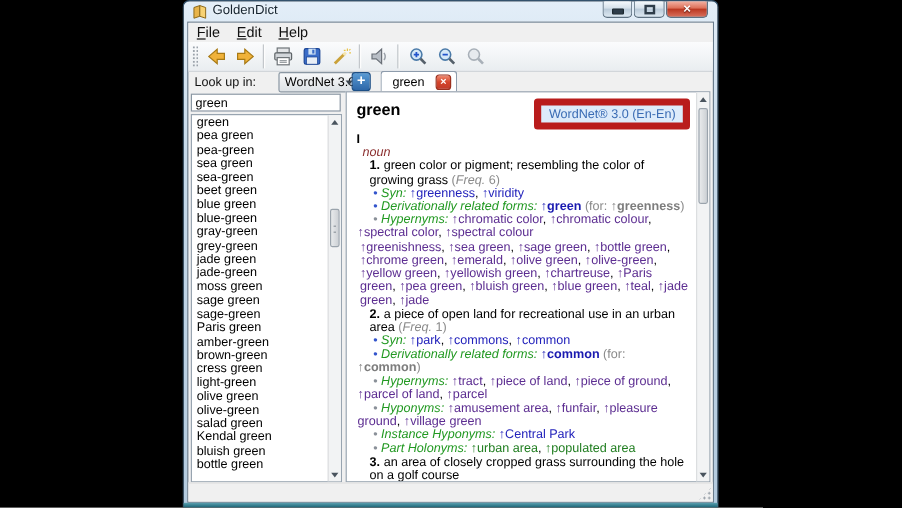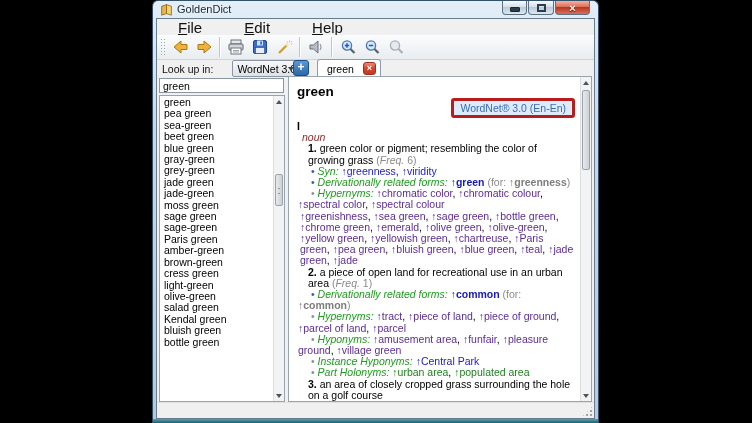--- a/index.html
+++ b/index.html
@@ -24,21 +24,21 @@
   .winbtn.close{width:35px;
     background:linear-gradient(180deg,#f3b2a4 0%,#dd6f58 45%,#ba3620 50%,#d8705c 100%);}
   .glyph-min{width:8px;height:3px;background:#2e3d4a;border:1px solid #1c2830;border-radius:1px;margin-top:4px;}
   .glyph-max{width:9px;height:8px;border:2px solid #2e3d4a;box-sizing:border-box;background:transparent;}
   .glyph-close{color:#fff;font-size:11px;font-weight:bold;line-height:12px;text-shadow:0 1px 1px #5c1208;}
   
   .client{position:absolute;left:3px;right:3px;top:17px;bottom:4px;background:#f0f0f0;
     border:1px solid #697c8d;}
   
   .menubar{position:absolute;top:0;left:0;right:0;height:16px;background:#f0f0f0;display:flex;align-items:center;}
-  .menu-item{font-size:15px;color:#111;padding:1px 21px;}
+  .menu-item{font-size:12px;color:#111;padding:1px 7px;}
   
   .toolbar{position:absolute;top:16px;left:0;right:0;height:25px;
     background:linear-gradient(180deg,#fbfcfd,#e9edf0);border-bottom:1px solid #d2d6da;
     display:flex;align-items:center;padding-left:3px;box-sizing:border-box;}
   .tb-handle{width:5px;height:18px;margin-right:3px;
     background-image:radial-gradient(#9aa2aa 35%,transparent 40%);background-size:3px 3px;}
   .tbtn{width:24px;height:22px;display:flex;align-items:center;justify-content:center;}
   .tb-sep{width:0;height:20px;border-left:1px solid #c3c7cb;border-right:1px solid #fdfdfd;margin:0 3px;}
   
   .lookup-row{position:absolute;top:41px;left:5px;height:17px;display:flex;align-items:center;gap:19px;}
@@ -77,22 +77,22 @@
   .tab-close{width:13px;height:13px;border-radius:3px;border:1px solid #9c2f1d;box-sizing:border-box;
     background:linear-gradient(180deg,#ef8a72,#d4442a 50%,#c23b2a);color:#fff;font-size:9px;font-weight:bold;
     line-height:10px;text-align:center;}
   
   .article{position:absolute;left:131px;right:2px;top:57px;bottom:16px;box-sizing:border-box;
     border:1px solid #98a4b0;background:#fff;}
   .article-content{position:absolute;left:0;top:0;right:11px;bottom:0;overflow:hidden;
     padding:5px 5px 0 8px;}
   .head-row{display:flex;justify-content:space-between;align-items:flex-start;margin-bottom:3px;}
   .headword{font-size:13.5px;font-weight:bold;color:#000;padding-top:2px;}
-  .dict-badge{font-size:10.5px;color:#3a6cb4;background:#ddebfa;border:3px solid #b91c1c;
-    border-radius:3px;padding:1px 6px;white-space:nowrap;margin-top:16px;}
+  .dict-badge{font-size:10.5px;color:#3a6cb4;background:#ddebfa;border:6px solid #b91c1c;
+    border-radius:3px;padding:1px 6px;white-space:nowrap;}
   .aline{font-size:10.5px;line-height:11.2px;color:#000;}
   .ind0{padding-left:0;}
   .ind1{padding-left:5px;}
   .ind2{padding-left:11px;}
   .ind3{padding-left:1px;text-indent:13px;}
   .ind4{padding-left:3px;}
   .ind5{padding-left:4px;}
   .bullet{font-size:10.5px;}
   .bl-b{color:#3355cc;}
   .bl-g{color:#8a9098;}
@@ -224,35 +224,39 @@
         <span class="combo-arrow"></span>
       </div>
     </div>
 
     <input class="search-input" value="green" style="">
 
     <div class="wordlist">
       <div class="wl-items" id="wl-items">
           <div class="wl-item">green</div>
           <div class="wl-item">pea green</div>
+          <div class="wl-item">pea-green</div>
+          <div class="wl-item">sea green</div>
           <div class="wl-item">sea-green</div>
           <div class="wl-item">beet green</div>
           <div class="wl-item">blue green</div>
+          <div class="wl-item">blue-green</div>
           <div class="wl-item">gray-green</div>
           <div class="wl-item">grey-green</div>
           <div class="wl-item">jade green</div>
           <div class="wl-item">jade-green</div>
           <div class="wl-item">moss green</div>
           <div class="wl-item">sage green</div>
           <div class="wl-item">sage-green</div>
           <div class="wl-item">Paris green</div>
           <div class="wl-item">amber-green</div>
           <div class="wl-item">brown-green</div>
           <div class="wl-item">cress green</div>
           <div class="wl-item">light-green</div>
+          <div class="wl-item">olive green</div>
           <div class="wl-item">olive-green</div>
           <div class="wl-item">salad green</div>
           <div class="wl-item">Kendal green</div>
           <div class="wl-item">bluish green</div>
           <div class="wl-item">bottle green</div>
         </div>
       <div class="sbar">
         <div class="sb-arrow sb-up">
             <div class="tri-up"></div>
           </div>
@@ -281,20 +285,21 @@
         </div>
         <div id="article-lines">
             <div class="aline ind0"><span class="s-b">I</span></div>
             <div class="aline ind1"><span class="s-m">noun</span></div>
             <div class="aline ind2"><span class="s-b">1. </span><span class="s-t">green color or pigment; resembling the color of growing grass </span><span class="s-g">(</span><span class="s-gi">Freq.</span><span class="s-g"> 6)</span></div>
             <div class="aline ind3"><span class="bullet bl-b">• </span><span class="s-L">Syn:</span><span class="s-t"> </span><span class="s-a">↑greenness</span><span class="s-t">, </span><span class="s-a">↑viridity</span></div>
             <div class="aline ind3"><span class="bullet bl-b">• </span><span class="s-L">Derivationally related forms:</span><span class="s-t"> </span><span class="s-A">↑green</span><span class="s-t"> </span><span class="s-g">(for: </span><span class="s-gb">↑greenness</span><span class="s-g">)</span></div>
             <div class="aline ind3"><span class="bullet bl-g">• </span><span class="s-L">Hypernyms:</span><span class="s-t"> </span><span class="s-v">↑chromatic color</span><span class="s-t">, </span><span class="s-v">↑chromatic colour</span><span class="s-t">, </span><span class="s-v">↑spectral color</span><span class="s-t">, </span><span class="s-v">↑spectral colour</span></div>
             <div class="aline ind4"><span class="s-v">↑greenishness</span><span class="s-t">, </span><span class="s-v">↑sea green</span><span class="s-t">, </span><span class="s-v">↑sage green</span><span class="s-t">, </span><span class="s-v">↑bottle green</span><span class="s-t">, </span><span class="s-v">↑chrome green</span><span class="s-t">, </span><span class="s-v">↑emerald</span><span class="s-t">, </span><span class="s-v">↑olive green</span><span class="s-t">, </span><span class="s-v">↑olive-green</span><span class="s-t">, </span><span class="s-v">↑yellow green</span><span class="s-t">, </span><span class="s-v">↑yellowish green</span><span class="s-t">, </span><span class="s-v">↑chartreuse</span><span class="s-t">, </span><span class="s-v">↑Paris green</span><span class="s-t">, </span><span class="s-v">↑pea green</span><span class="s-t">, </span><span class="s-v">↑bluish green</span><span class="s-t">, </span><span class="s-v">↑blue green</span><span class="s-t">, </span><span class="s-v">↑teal</span><span class="s-t">, </span><span class="s-v">↑jade green</span><span class="s-t">, </span><span class="s-v">↑jade</span></div>
             <div class="aline ind2"><span class="s-b">2. </span><span class="s-t">a piece of open land for recreational use in an urban area </span><span class="s-g">(</span><span class="s-gi">Freq.</span><span class="s-g"> 1)</span></div>
+            <div class="aline ind3"><span class="bullet bl-b">• </span><span class="s-L">Syn:</span><span class="s-t"> </span><span class="s-a">↑park</span><span class="s-t">, </span><span class="s-a">↑commons</span><span class="s-t">, </span><span class="s-a">↑common</span></div>
             <div class="aline ind3"><span class="bullet bl-b">• </span><span class="s-L">Derivationally related forms:</span><span class="s-t"> </span><span class="s-A">↑common</span><span class="s-t"> </span><span class="s-g">(for: </span><span class="s-gb">↑common</span><span class="s-g">)</span></div>
             <div class="aline ind3"><span class="bullet bl-g">• </span><span class="s-L">Hypernyms:</span><span class="s-t"> </span><span class="s-v">↑tract</span><span class="s-t">, </span><span class="s-v">↑piece of land</span><span class="s-t">, </span><span class="s-v">↑piece of ground</span><span class="s-t">, </span><span class="s-v">↑parcel of land</span><span class="s-t">, </span><span class="s-v">↑parcel</span></div>
             <div class="aline ind3"><span class="bullet bl-g">• </span><span class="s-L">Hyponyms:</span><span class="s-t"> </span><span class="s-v">↑amusement area</span><span class="s-t">, </span><span class="s-v">↑funfair</span><span class="s-t">, </span><span class="s-v">↑pleasure ground</span><span class="s-t">, </span><span class="s-v">↑village green</span></div>
             <div class="aline ind3"><span class="bullet bl-g">• </span><span class="s-L">Instance Hyponyms:</span><span class="s-t"> </span><span class="s-a">↑Central Park</span></div>
             <div class="aline ind3"><span class="bullet bl-g">• </span><span class="s-L">Part Holonyms:</span><span class="s-t"> </span><span class="s-n">↑urban area</span><span class="s-t">, </span><span class="s-n">↑populated area</span></div>
             <div class="aline ind2"><span class="s-b">3. </span><span class="s-t">an area of closely cropped grass surrounding the hole on a golf course</span></div>
           </div>
       </div>
       <div class="sbar">
         <div class="sb-arrow sb-up">

